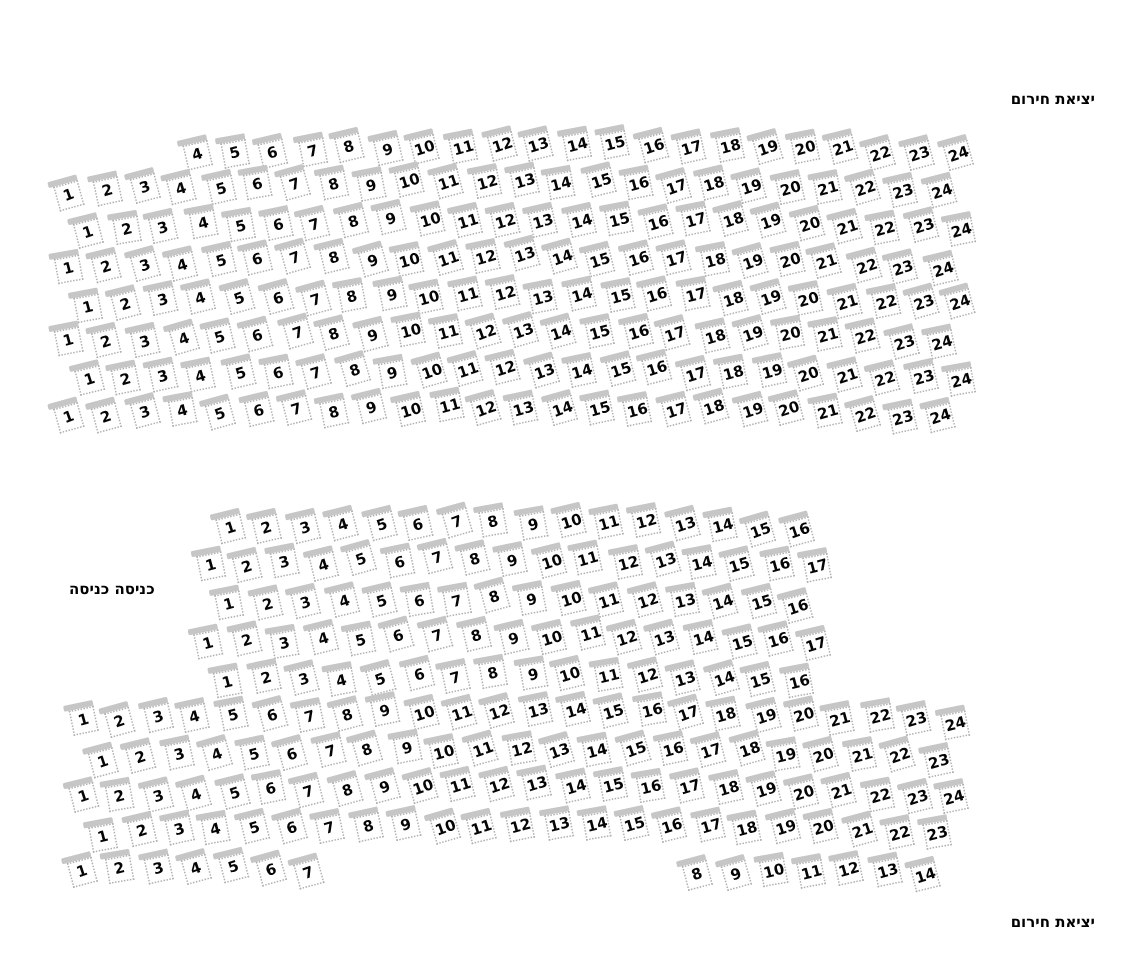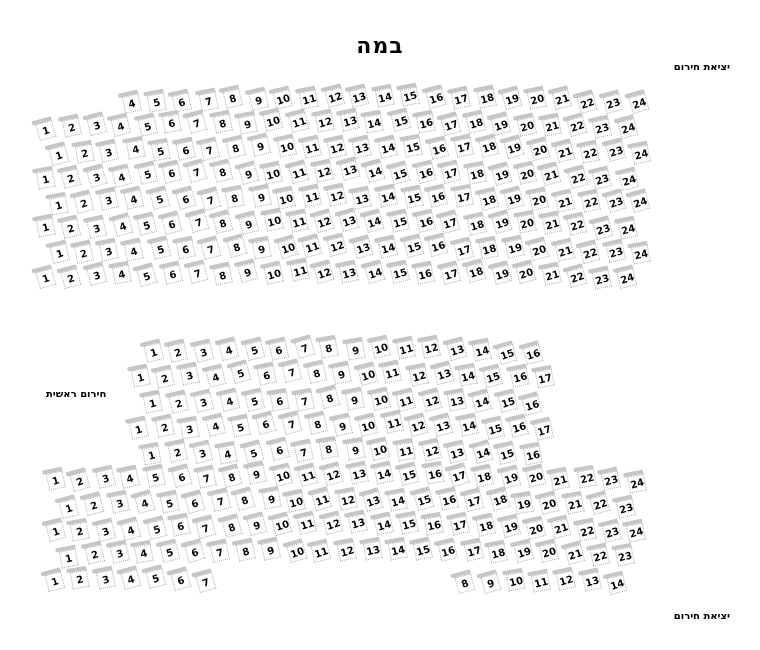--- a/index.html
+++ b/index.html
@@ -53,25 +53,24 @@
     font-weight:bold;
     line-height:1;
     transform:rotate(-4deg);
     color:#050505;
   }
 </style>
 </head>
 <body>
 
 <div id="page">
-  <div class="title" dir="rtl">במה</div>
 
   <div class="side-label" id="exit-top" dir="rtl">יציאת חירום</div>
 
-  <div class="side-label" id="entrance" dir="rtl">חירום ראשית</div>
+  <div class="side-label" id="entrance" dir="rtl">כניסה כניסה</div>
 
   <div class="side-label" id="exit-bottom" dir="rtl">יציאת חירום</div>
 
   <div id="seat-map">
       <div>
         <div class="seat" style="left: 121.5px; top: 91.3px; transform: rotate(-13.1deg);">
           <div class="seat-back" style="background: rgb(198, 198, 198);"></div>
           <div class="seat-pad" style="border-color: rgb(176, 176, 176);">
             <span class="seat-num" style="color: rgb(5, 5, 5);">4</span>
           </div>

